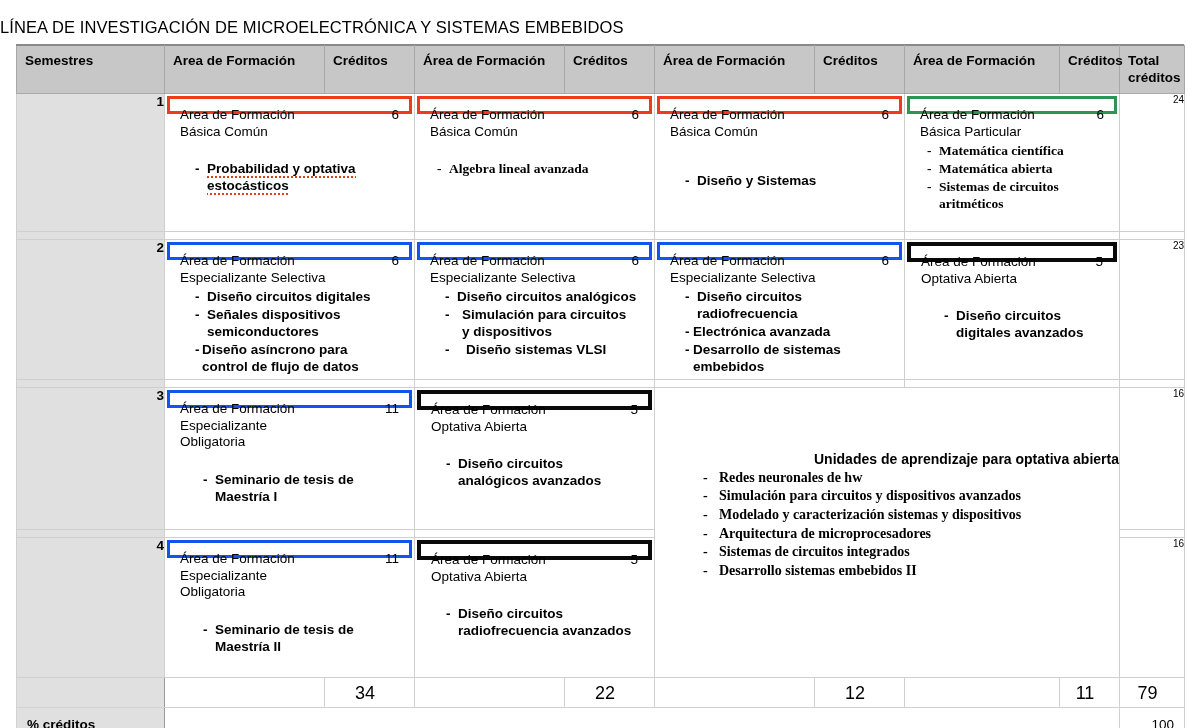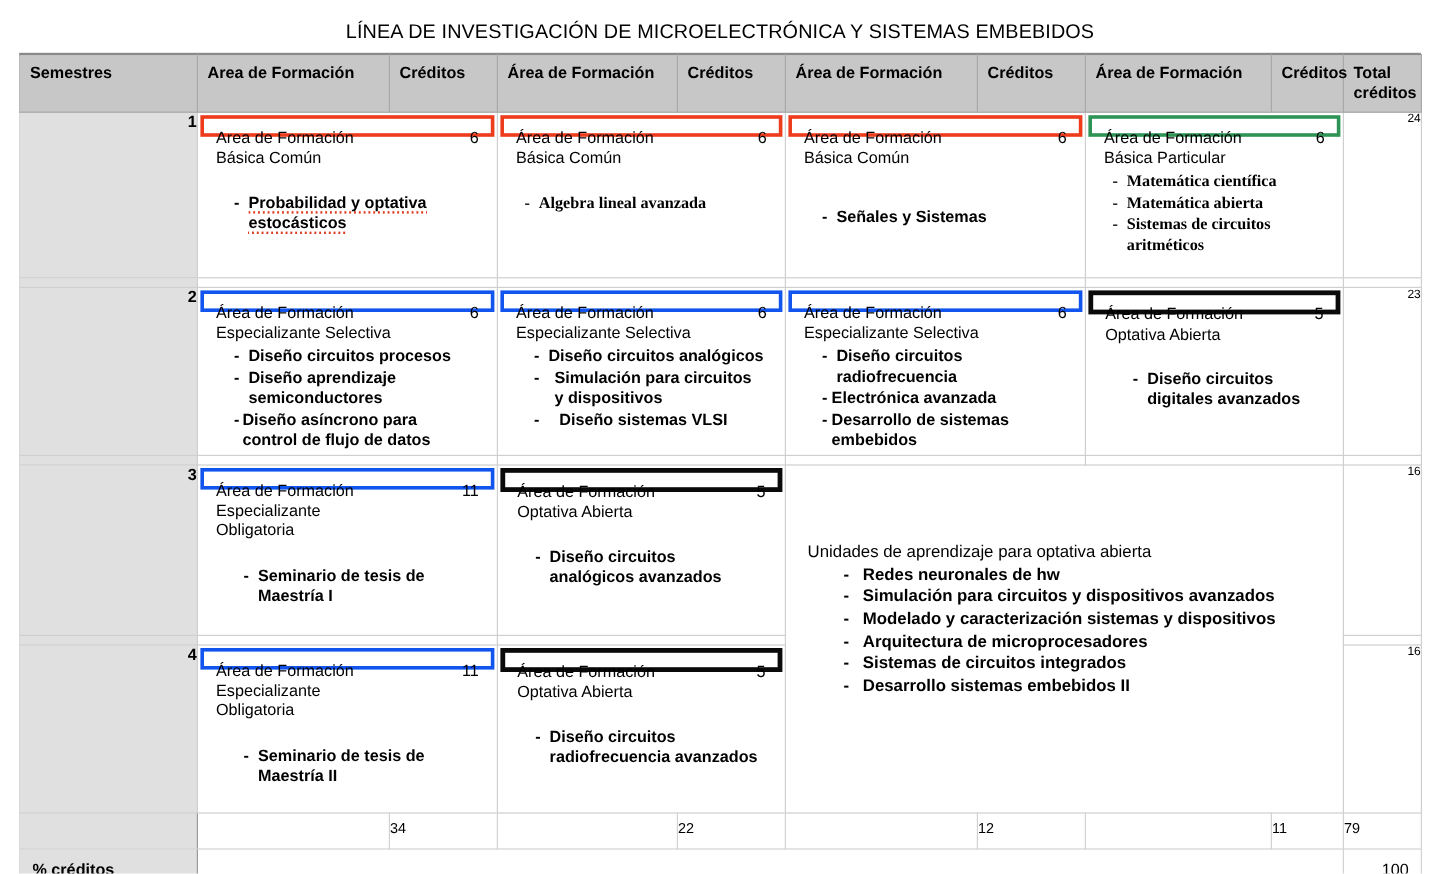--- a/index.html
+++ b/index.html
@@ -10,21 +10,21 @@
   body {
     width: 1200px;
     height: 728px;
     font-family: "Liberation Sans", sans-serif;
     color: #000000;
     overflow: hidden;
   }
 
   
   .page-title {
-    text-align: center;
+    text-align: left;
     font-size: 16.5px;
     font-weight: 400;
     letter-spacing: 0.1px;
     padding-top: 18px;
     padding-bottom: 8px;
     line-height: 1.1;
   }
 
   
   .grid {
@@ -164,44 +164,45 @@
   td.notecell {
     background: #ffffff;
     border: 1px solid #d2d2d2;
     padding: 0;
   }
   .note {
     padding: 62px 0 0 18px;
     font-size: 14px;
     line-height: 1.33;
   }
-  .note-title { font-weight: 400; }
+  .note-title { font-weight: 700; text-align: right; }
   ul.notelist {
     list-style: none;
     margin: 0;
     padding-left: 30px;
     font-weight: 700;
   }
   ul.notelist li {
     position: relative;
     padding-left: 16px;
+    font-family: Liberation Serif, serif;
   }
   ul.notelist li::before {
     content: "-";
     position: absolute;
     left: 0;
     top: 0;
   }
 
   
   tr.totals td {
     height: 30px;
-    font-size: 12px;
+    font-size: 18px;
     padding: 5px 9px 0 0;
-    text-align: left;
+    text-align: center;
     background: #ffffff;
     border: 1px solid #d2d2d2;
     vertical-align: top;
   }
   tr.totals td.sem {
     background: #e0e0e0;
     border-right: 1px solid #9a9a9a;
   }
   tr.pct td {
     height: 33px;
@@ -285,21 +286,21 @@
           </ul>
         </div>
       </div>
     </td>
     <td class="area" colspan="2">
       <div class="boxwrap">
         <div class="box red">
           <div class="box-head">Área de Formación
 Básica Común<span class="box-cred">6</span></div>
           <ul class="courses gap-lg ind2">
-            <li>Señales y Sistemas</li>
+            <li>Diseño y Sistemas</li>
           </ul>
         </div>
       </div>
     </td>
     <td class="area" colspan="2">
       <div class="boxwrap">
         <div class="box green">
           <div class="box-head">Área de Formación
 Básica Particular<span class="box-cred">6</span></div>
           <ul class="courses tight ind1">
@@ -323,22 +324,22 @@
   </tr>
 
   <tr class="r2">
     <td class="sem">2</td>
     <td class="area" colspan="2">
       <div class="boxwrap">
         <div class="box blue">
           <div class="box-head">Área de Formación
 Especializante Selectiva<span class="box-cred">6</span></div>
           <ul class="courses tight ind2">
-            <li>Diseño circuitos procesos</li>
-            <li>Diseño aprendizaje
+            <li>Diseño circuitos digitales</li>
+            <li>Señales dispositivos
 semiconductores</li>
             <li style="padding-left:8px">Diseño asíncrono para
 control de flujo de datos</li>
           </ul>
         </div>
       </div>
     </td>
     <td class="area" colspan="2">
       <div class="boxwrap">
         <div class="box blue">

